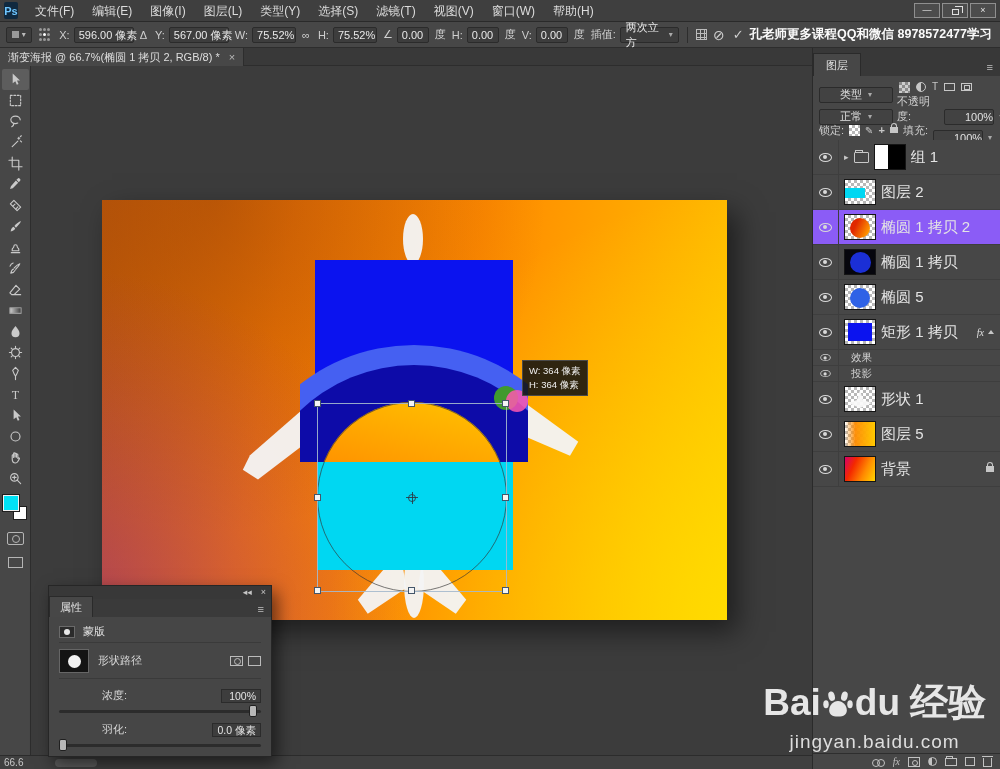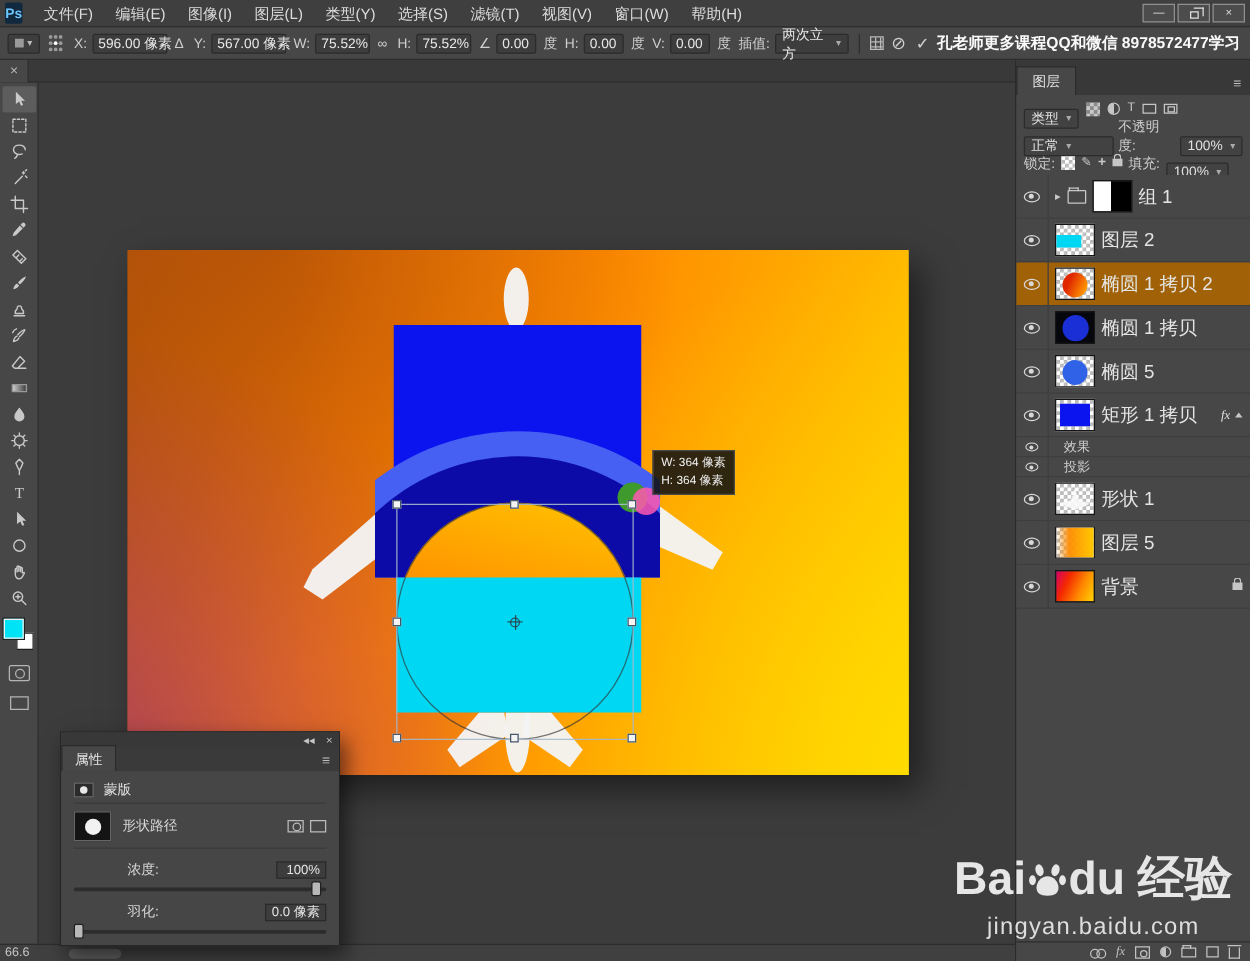--- a/index.html
+++ b/index.html
@@ -129,21 +129,21 @@
   .rightpanel { position:absolute; left:812px; top:48px; width:188px; bottom:0; background:#474747;
     border-left:1px solid #2a2a2a; z-index:8; }
   .lp-tabs { position:absolute; top:0; left:0; right:0; height:28px; background:#383838;
     display:flex; align-items:flex-end; }
   .lp-tab { background:#474747; padding:4px 12px 3px; font-size:11px; color:#e2e2e2;
     border:1px solid #2a2a2a; border-bottom:none; }
   .lp-panelmenu { margin-left:auto; color:#c0c0c0; padding:0 7px 3px; font-size:11px; }
   .lp-filter { position:absolute; top:28px; left:0; right:0; height:22px; display:flex; align-items:center;
     padding:0 6px; gap:6px; font-size:11px; }
   .lp-select { background:#424242; border:1px solid #2b2b2b; border-radius:2px; height:16px;
-    display:flex; align-items:center; gap:6px; padding:0 5px; font-size:11px; color:#e0e0e0; white-space:nowrap;margin-top:15px;}
+    display:flex; align-items:center; gap:6px; padding:0 20px; font-size:11px; color:#e0e0e0; white-space:nowrap;margin-top:15px;}
   .fic { display:inline-flex; align-items:center; justify-content:center; color:#c6c6c6; font-size:10px; line-height:1;}
   .checker { background-color:#ffffff;
     background-image:linear-gradient(45deg,#b8b8b8 25%,transparent 25%,transparent 75%,#b8b8b8 75%),
                      linear-gradient(45deg,#b8b8b8 25%,transparent 25%,transparent 75%,#b8b8b8 75%);
     background-size:6px 6px; background-position:0 0,3px 3px; }
   .f-pixel { width:11px; height:11px; background-color:#8a8a8a;
     background-image:linear-gradient(45deg,#ccc 25%,transparent 25%,transparent 75%,#ccc 75%),
                      linear-gradient(45deg,#ccc 25%,transparent 25%,transparent 75%,#ccc 75%);
     background-size:6px 6px; background-position:0 0,3px 3px; }
   .f-adj { width:10px; height:10px; border:1px solid #c6c6c6; border-radius:50%;
@@ -160,21 +160,21 @@
   .lk { display:inline-flex; align-items:center; justify-content:center; }
   .lk-checker { width:11px; height:11px; }
   .lk-brush { font-size:10px; color:#c6c6c6; }
   .lk-move { font-size:11px; color:#c6c6c6; font-weight:bold; }
   .padlock { width:8px; height:6px; background:#c6c6c6; position:relative; display:inline-block; }
   .padlock::before { content:""; position:absolute; left:1px; top:-4px; width:4px; height:4px;
     border:1px solid #c6c6c6; border-bottom:none; border-radius:3px 3px 0 0; }
 
   .lp-list { position:absolute; top:92px; left:0; right:0; bottom:16px; overflow:hidden; }
   .lrow { display:flex; align-items:center; height:35px; border-bottom:1px solid #3e3e3e; background:#474747; }
-  .lrow.sel { background:#a16207; }
+  .lrow.sel { background:#8b5cf6; }
   .lrow.sub { height:16px; }
   .eyebox { width:26px; align-self:stretch; border-right:1px solid #3e3e3e; display:flex;
     align-items:center; justify-content:center; flex:none; }
   .eye { width:13px; height:9px; border:1px solid #d8d8d8; border-radius:50%; position:relative; display:inline-block;}
   .eye::after { content:""; position:absolute; left:3.2px; top:1.5px; width:4px; height:4px; border-radius:50%; background:#d8d8d8;}
   .lrow.sub .eye { transform:scale(.8); }
   .lcontent { display:flex; align-items:center; gap:5px; padding-left:5px; flex:1; min-width:0; }
   .lname { font-size:15px; color:#e4e4e4; white-space:nowrap; overflow:hidden; }
   .lrow.sub .lname { font-size:10.5px; color:#cfcfcf; }
   .lrow.sub .lcontent { padding-left:12px; }
@@ -323,20 +323,21 @@
     </div>
     <div class="opt-sep"></div>
     <span class="warp-ic"></span>
     <span class="opt-btn cancel">⊘</span>
     <span class="opt-btn commit">✓</span>
     <div class="promo">孔老师更多课程QQ和微信 8978572477学习</div>
   </div>
 
   <div class="tabbar">
     <div class="doc-tab">
+      <span>渐变海报 @ 66.7%(椭圆 1 拷贝 2, RGB/8) *</span>
       <span class="tab-close">×</span>
     </div>
   </div>
 
   <div class="toolbar">
     <div class="tool active">
         <svg viewBox="0 0 16 16">
           <path class="fil" d="M5 1.5v10.5l2.8-2.2 1.6 3.7 1.8-.8-1.6-3.6h3.2z"></path>
         </svg>
       </div>

